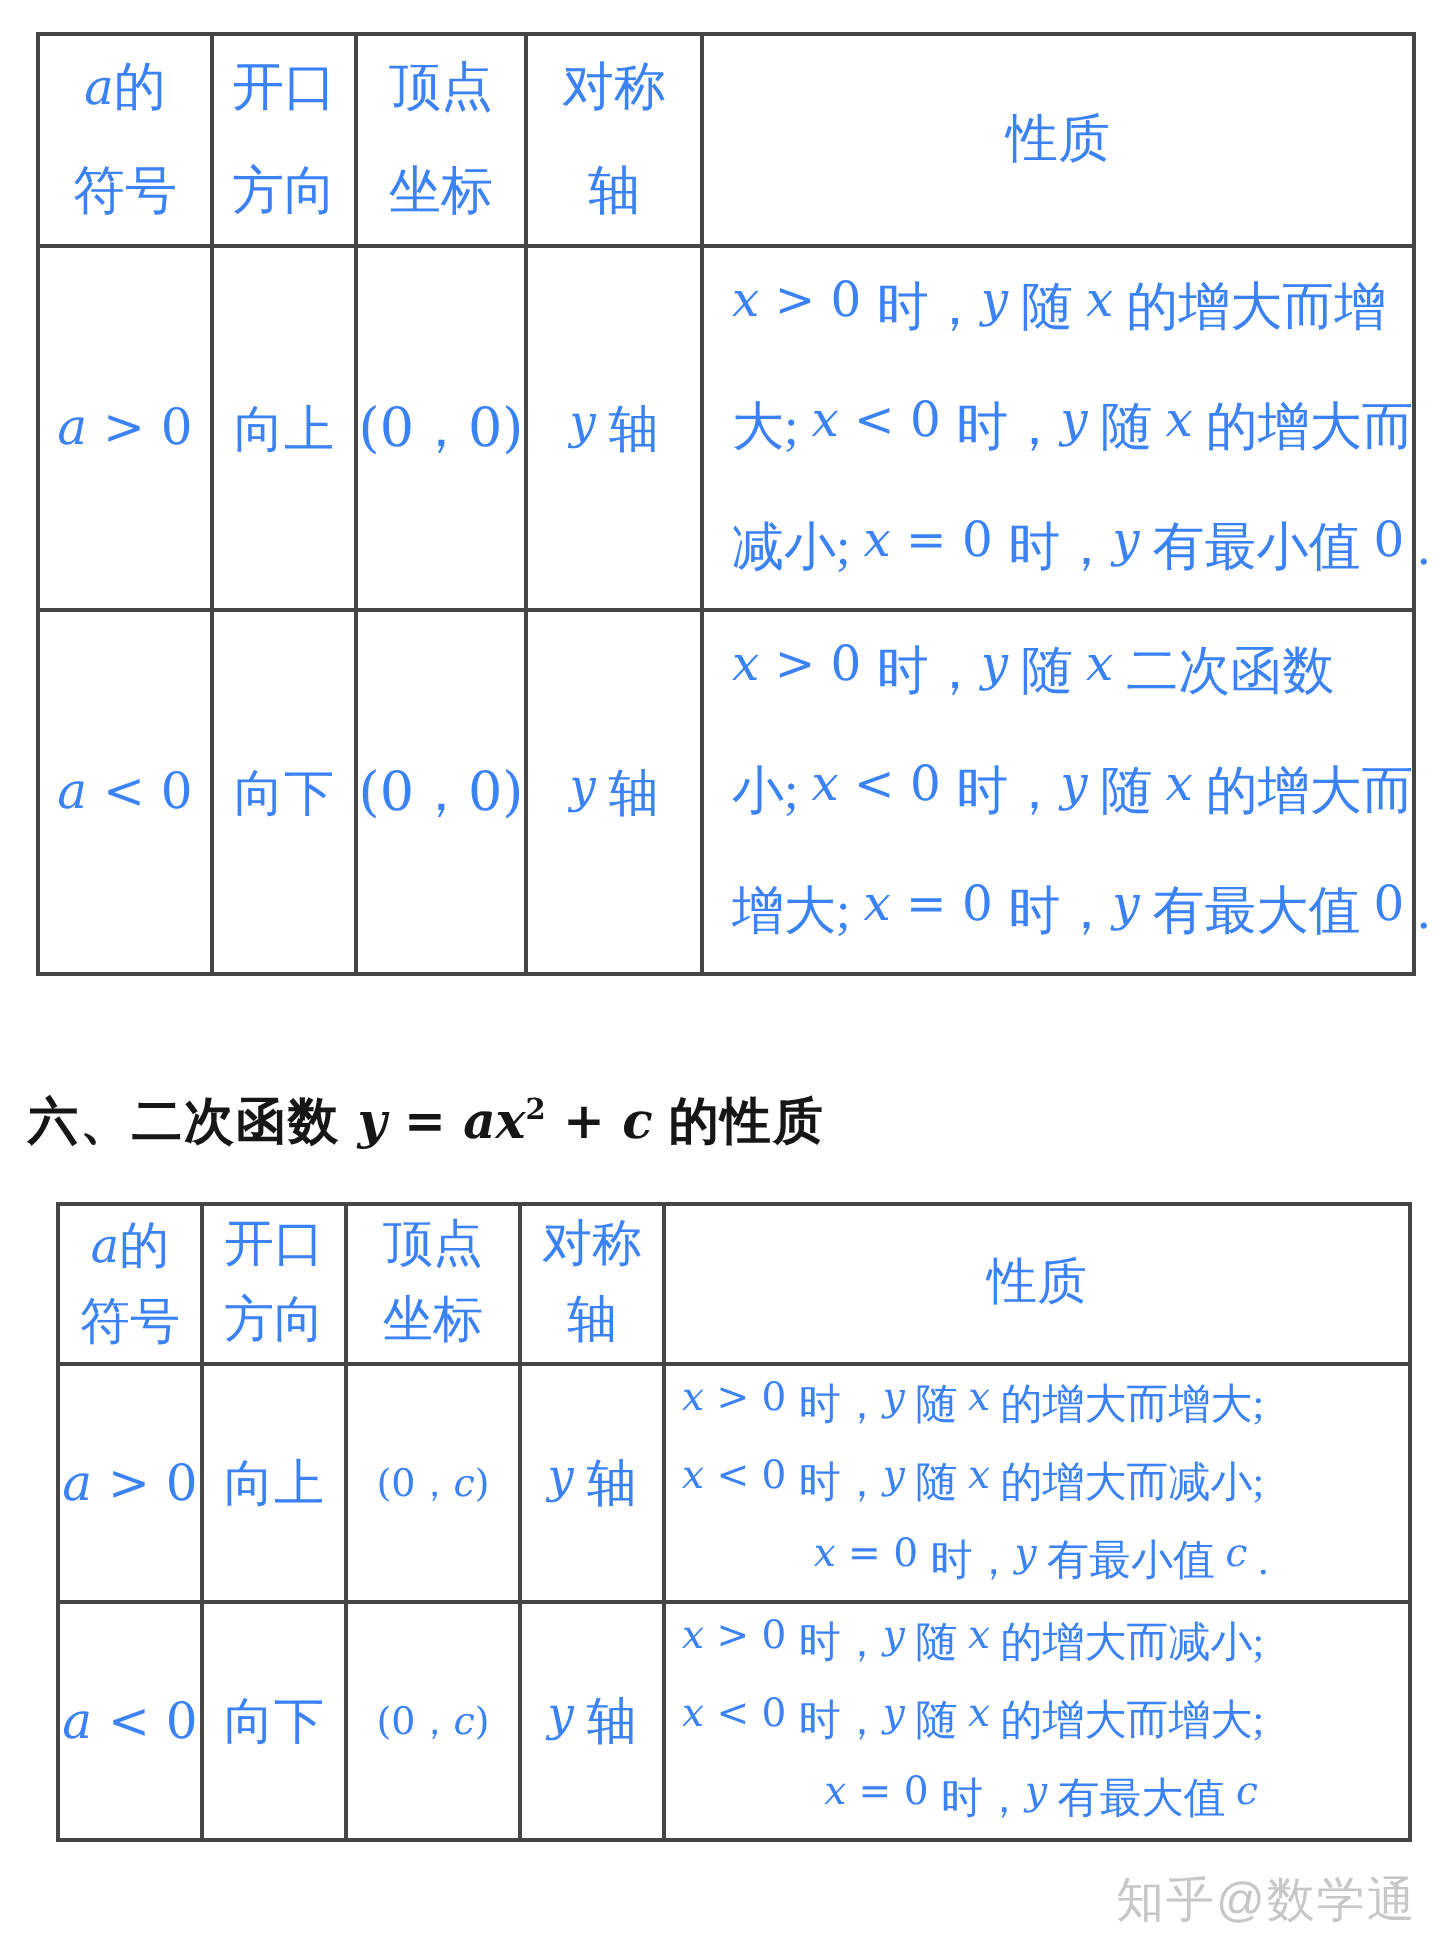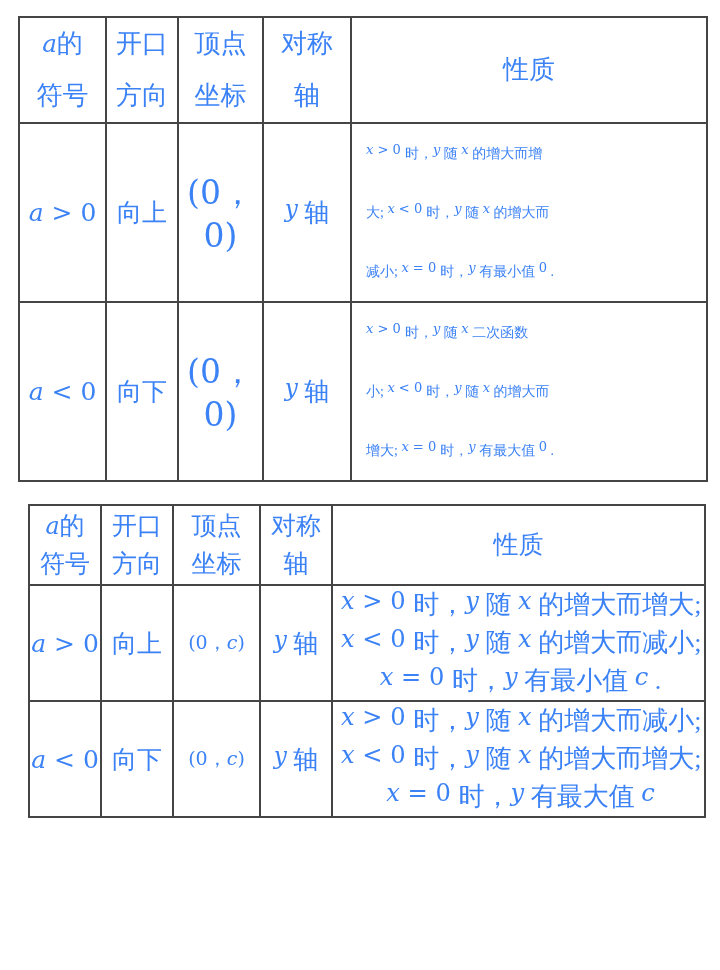--- a/index.html
+++ b/index.html
@@ -59,32 +59,32 @@
     vertical-align: middle;
     padding: 0;
     font-weight: normal;
   }
   
   .t1 { margin: 16px 0 0 18px; width: 688px; }
   .t1 thead tr { height: 106px; }
   .t1 tbody tr { height: 177px; }
   .t1 th .hline { line-height: 52px; font-size: 26px; }
   .t1 td { font-size: 25px; }
-  .t1 .cell-vertex { font-size: 33px; }
-  .t1 .props-cell { text-align: left; padding: 0 6px 0 14px; font-size: 14px; }
+  .t1 .cell-vertex { font-size: 27px; }
+  .t1 .props-cell { text-align: left; padding: 0 6px 0 14px; font-size: 26px; }
   .t1 .pline { line-height: 59px; white-space: nowrap; }
   
   .sec2-title { padding-top: 56px; }
   .t2 { margin: 22px 0 0 28px; width: 676px; }
   .t2 thead tr { height: 80px; }
   .t2 tbody tr { height: 114px; }
   .t2 th .hline { line-height: 38px; font-size: 25px; }
   .t2 td { font-size: 25px; }
   .t2 .cell-vertex { font-size: 19px; }
-  .t2 .props-cell { text-align: left; padding: 0 4px 0 8px; font-size: 26px; }
+  .t2 .props-cell { text-align: left; padding: 0 4px 0 8px; font-size: 21px; }
   .t2 .pline { line-height: 38px; white-space: nowrap; }
   .t2 .pline:last-child { text-align: center; }
   
   .props-cell .seg-m, .props-cell .seg-mu,
   .cell-axis .seg-m {
     position: relative;
     top: -4px;
     font-size: 0.93em;
   }
   .header-cell .seg-m { font-size: 0.95em; }
@@ -158,20 +158,21 @@
             <div class="pline"><span class="seg seg-m">x</span><span class="seg seg-mu"> &gt; 0 </span><span class="seg seg-c">时，</span><span class="seg seg-m">y</span><span class="seg seg-c"> 随 </span><span class="seg seg-m">x</span><span class="seg seg-c"> 二次函数</span></div>
             <div class="pline"><span class="seg seg-c">小; </span><span class="seg seg-m">x</span><span class="seg seg-mu"> &lt; 0 </span><span class="seg seg-c">时，</span><span class="seg seg-m">y</span><span class="seg seg-c"> 随 </span><span class="seg seg-m">x</span><span class="seg seg-c"> 的增大而</span></div>
             <div class="pline"><span class="seg seg-c">增大; </span><span class="seg seg-m">x</span><span class="seg seg-mu"> = 0 </span><span class="seg seg-c">时，</span><span class="seg seg-m">y</span><span class="seg seg-c"> 有最大值 </span><span class="seg seg-mu">0</span><span class="seg seg-c"> .</span></div>
           </td>
         </tr>
       </tbody>
     </table>
   </div>
 
   <div class="section">
+    <h2 class="section-title sec2-title"><span class="seg seg-cb">六、二次函数</span><span class="seg seg-m"> y</span><span class="seg seg-mu"> = </span><span class="seg seg-m">ax</span><span class="seg seg-sup">2</span><span class="seg seg-mu"> + </span><span class="seg seg-m">c</span><span class="seg seg-cb"> 的性质</span></h2>
 
     <table class="props-table t2">
       <colgroup>
         <col style="width:72px">
           <col style="width:72px">
           <col style="width:87px">
           <col style="width:72px">
           <col style="width:373px">
       </colgroup>
       <thead>
@@ -217,14 +218,15 @@
           <td class="props-cell">
             <div class="pline"><span class="seg seg-m">x</span><span class="seg seg-mu"> &gt; 0 </span><span class="seg seg-c">时，</span><span class="seg seg-m">y</span><span class="seg seg-c"> 随 </span><span class="seg seg-m">x</span><span class="seg seg-c"> 的增大而减小;</span></div>
             <div class="pline"><span class="seg seg-m">x</span><span class="seg seg-mu"> &lt; 0 </span><span class="seg seg-c">时，</span><span class="seg seg-m">y</span><span class="seg seg-c"> 随 </span><span class="seg seg-m">x</span><span class="seg seg-c"> 的增大而增大;</span></div>
             <div class="pline"><span class="seg seg-m">x</span><span class="seg seg-mu"> = 0 </span><span class="seg seg-c">时，</span><span class="seg seg-m">y</span><span class="seg seg-c"> 有最大值 </span><span class="seg seg-m">c</span></div>
           </td>
         </tr>
       </tbody>
     </table>
   </div>
 
+  <div class="watermark">知乎@数学通</div>
 
 </div>
 
 </body></html>

